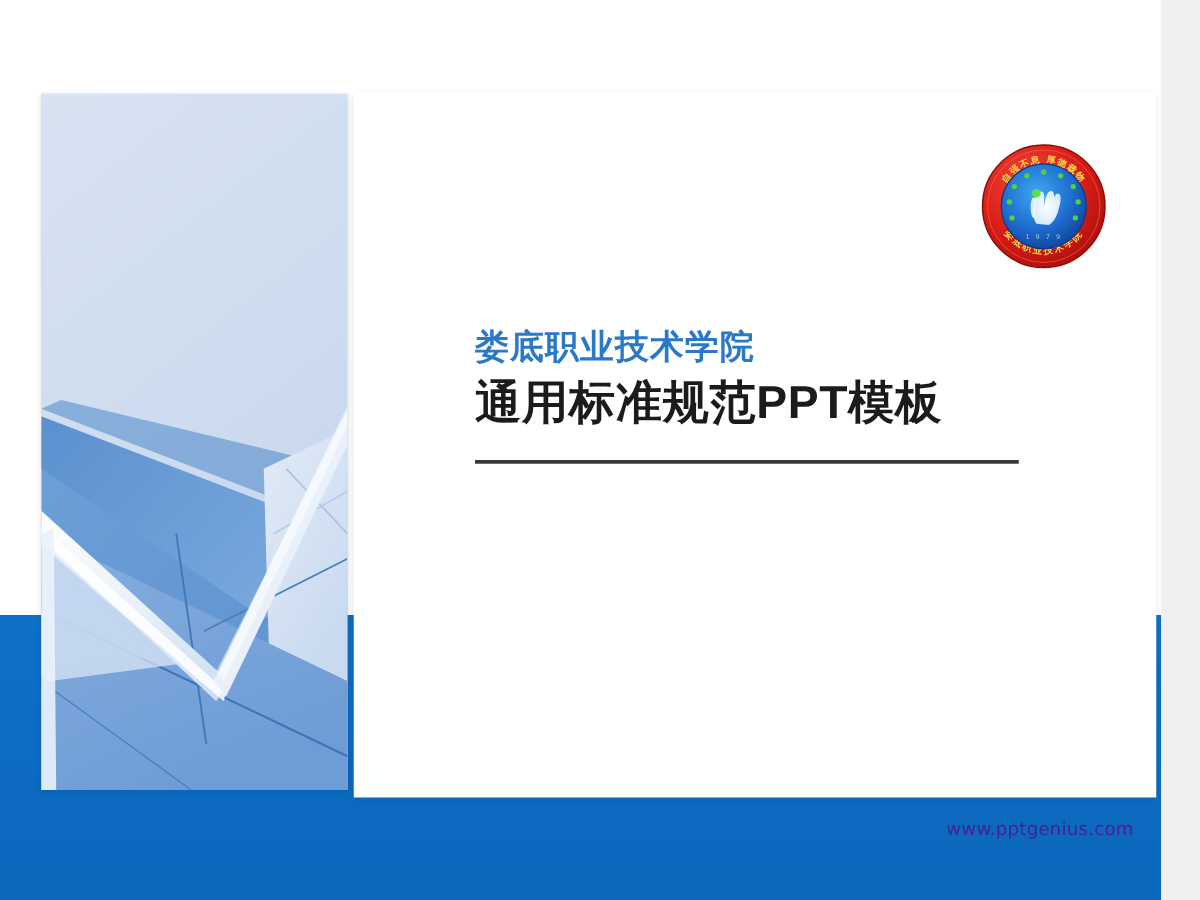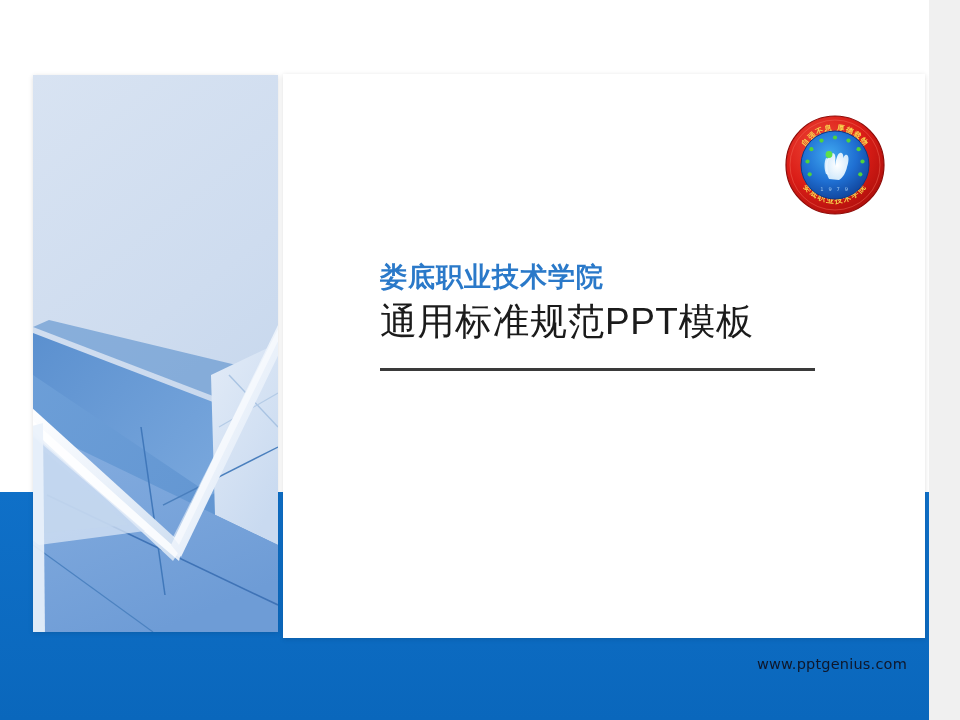--- a/index.html
+++ b/index.html
@@ -38,21 +38,21 @@
     width: 929px;
     height: 228px;
     background: #0d6cc3;
     background: linear-gradient(180deg, #0f70c8 0%, #0a67bc 100%);
   }
 
   .footer-url {
     position: absolute;
     right: 22px;
     bottom: 48px;
-    color: #0f172a;
+    color: #4c1d95;
     font-size: 14.5px;
     letter-spacing: 0.2px;
     font-family: "DejaVu Sans", sans-serif;
     white-space: nowrap;
   }
 
   
   .content-card {
     position: absolute;
     left: 283px;
@@ -90,21 +90,21 @@
     font-weight: bold;
     letter-spacing: 1px;
     line-height: 1.15;
     margin: 0 0 8px 0;
     white-space: nowrap;
   }
 
   .main-title {
     color: #1b1b1b;
     font-size: 37px;
-    font-weight: normal;
+    font-weight: bold;
     letter-spacing: 0.5px;
     line-height: 1.12;
     margin: 0;
     white-space: nowrap;
   }
 
   .rule {
     margin-top: 26px;
     width: 435px;
     height: 3px;

